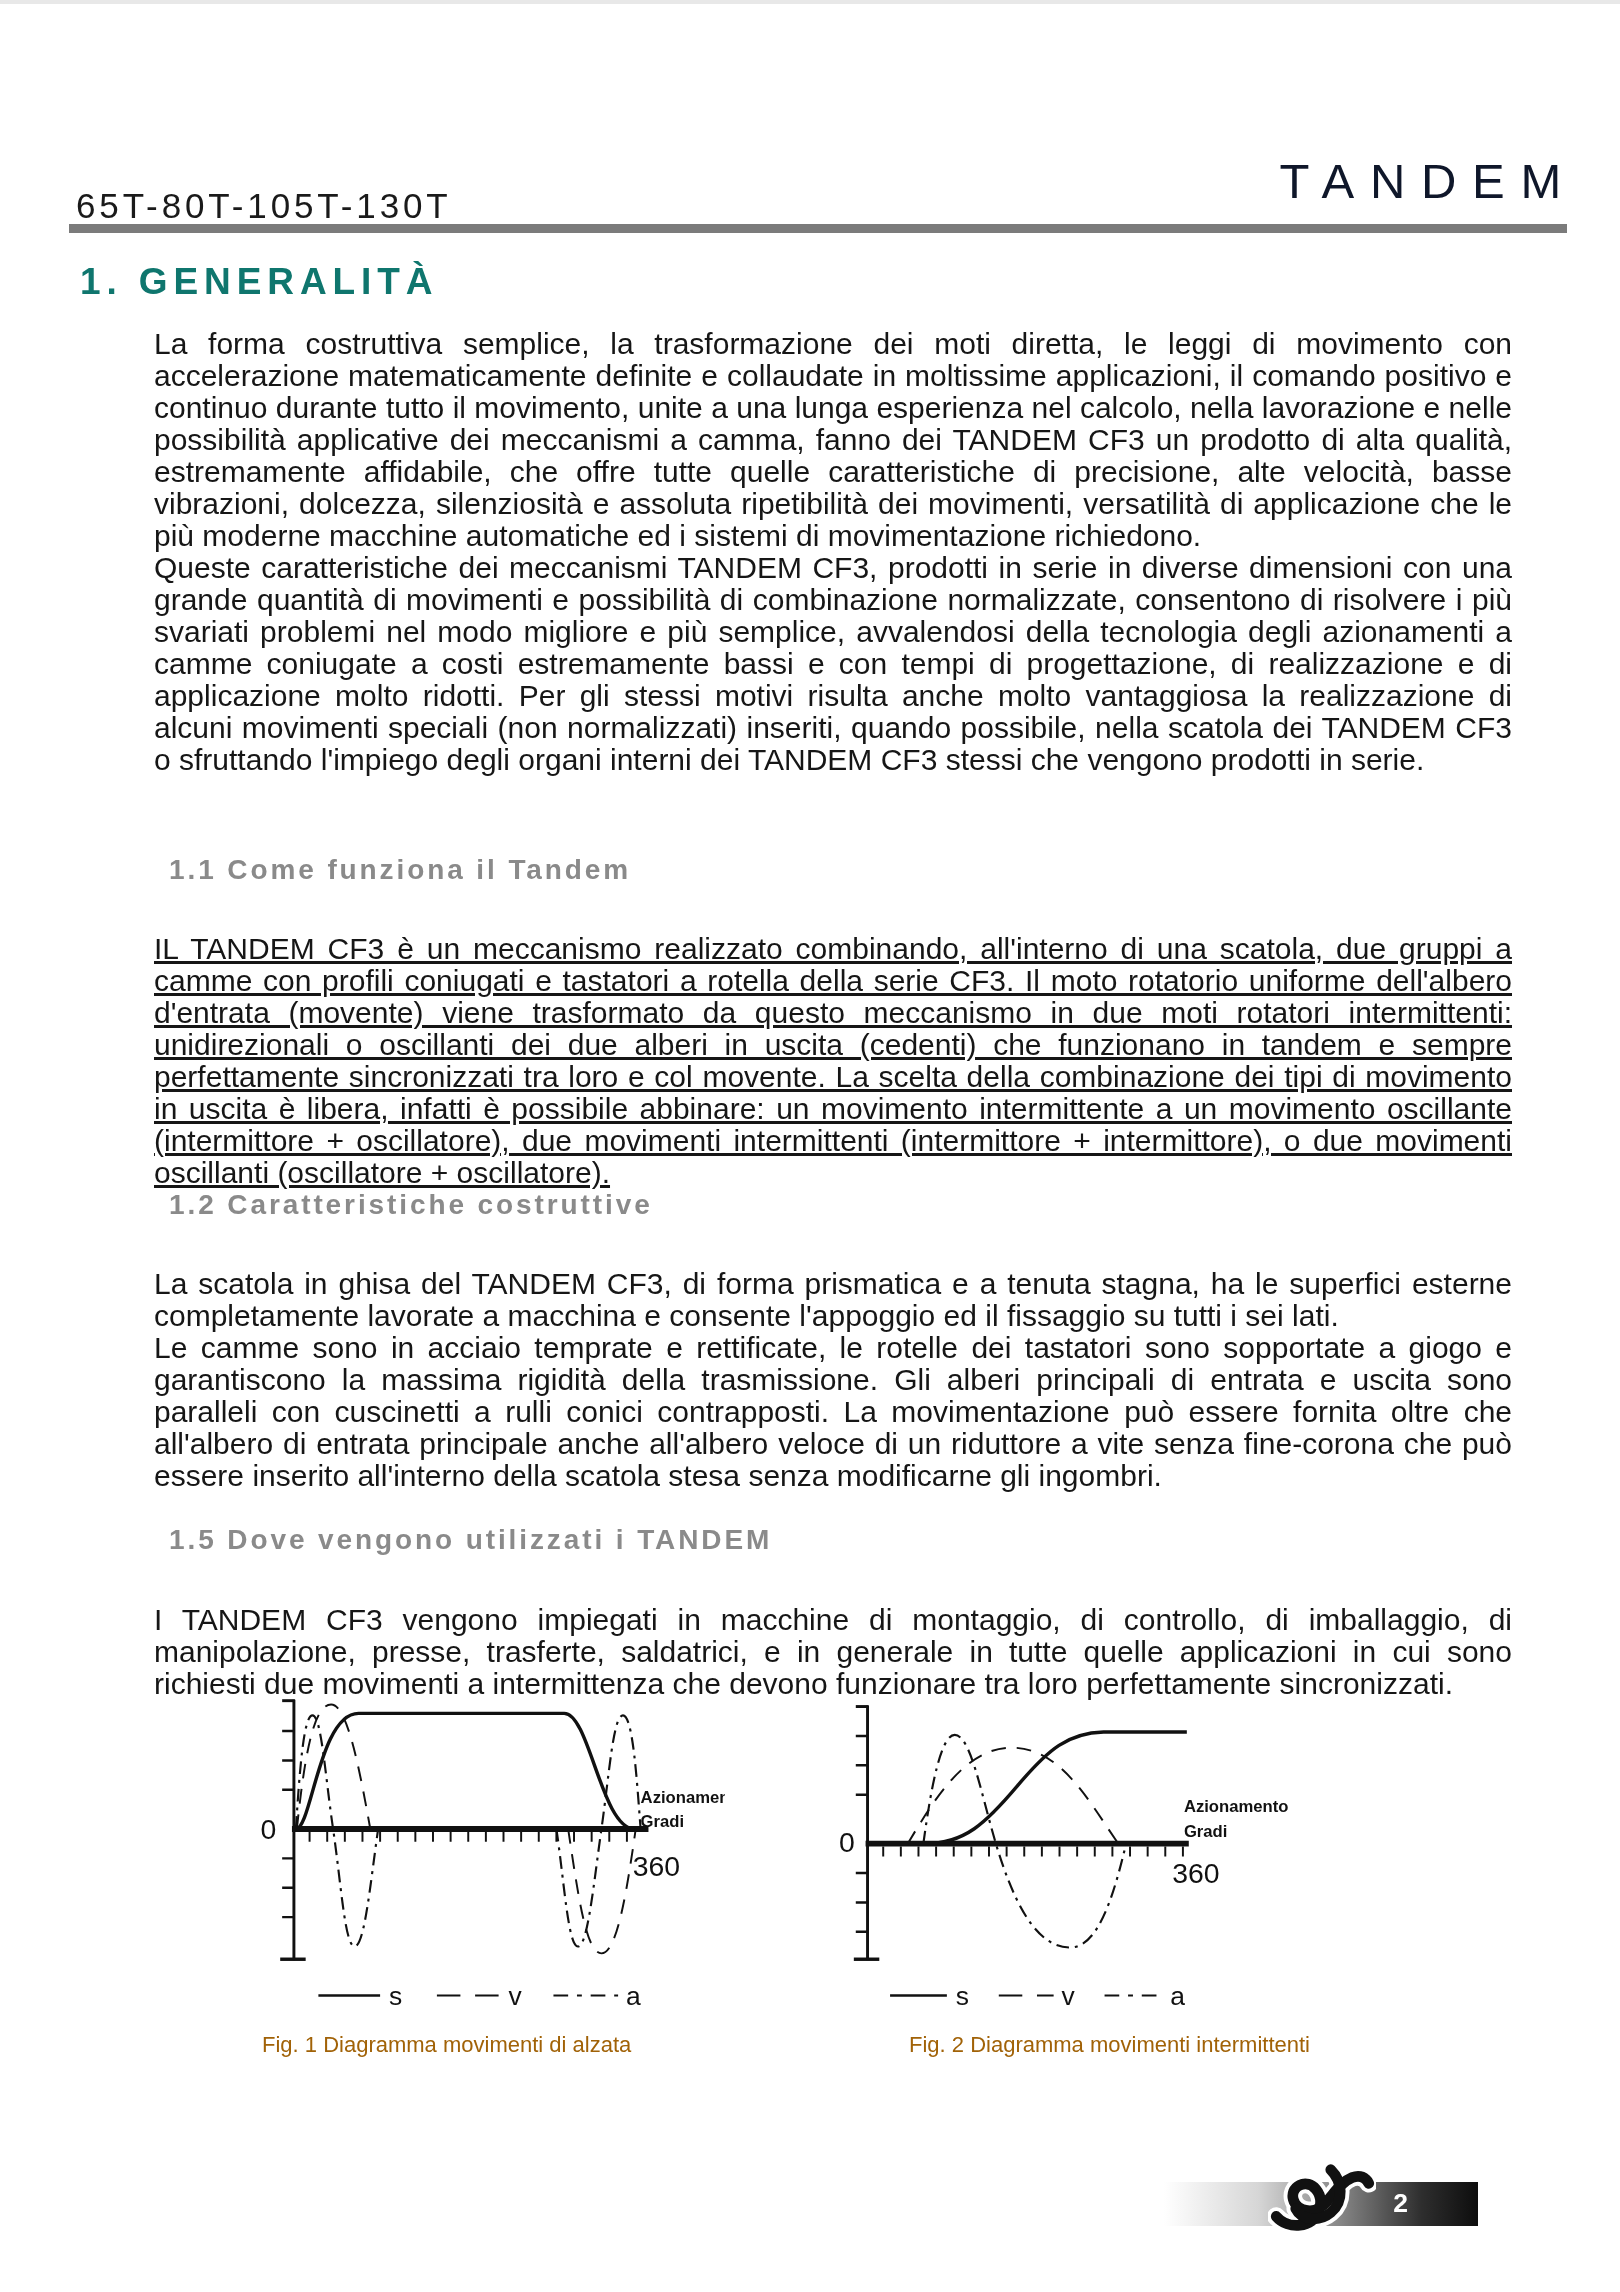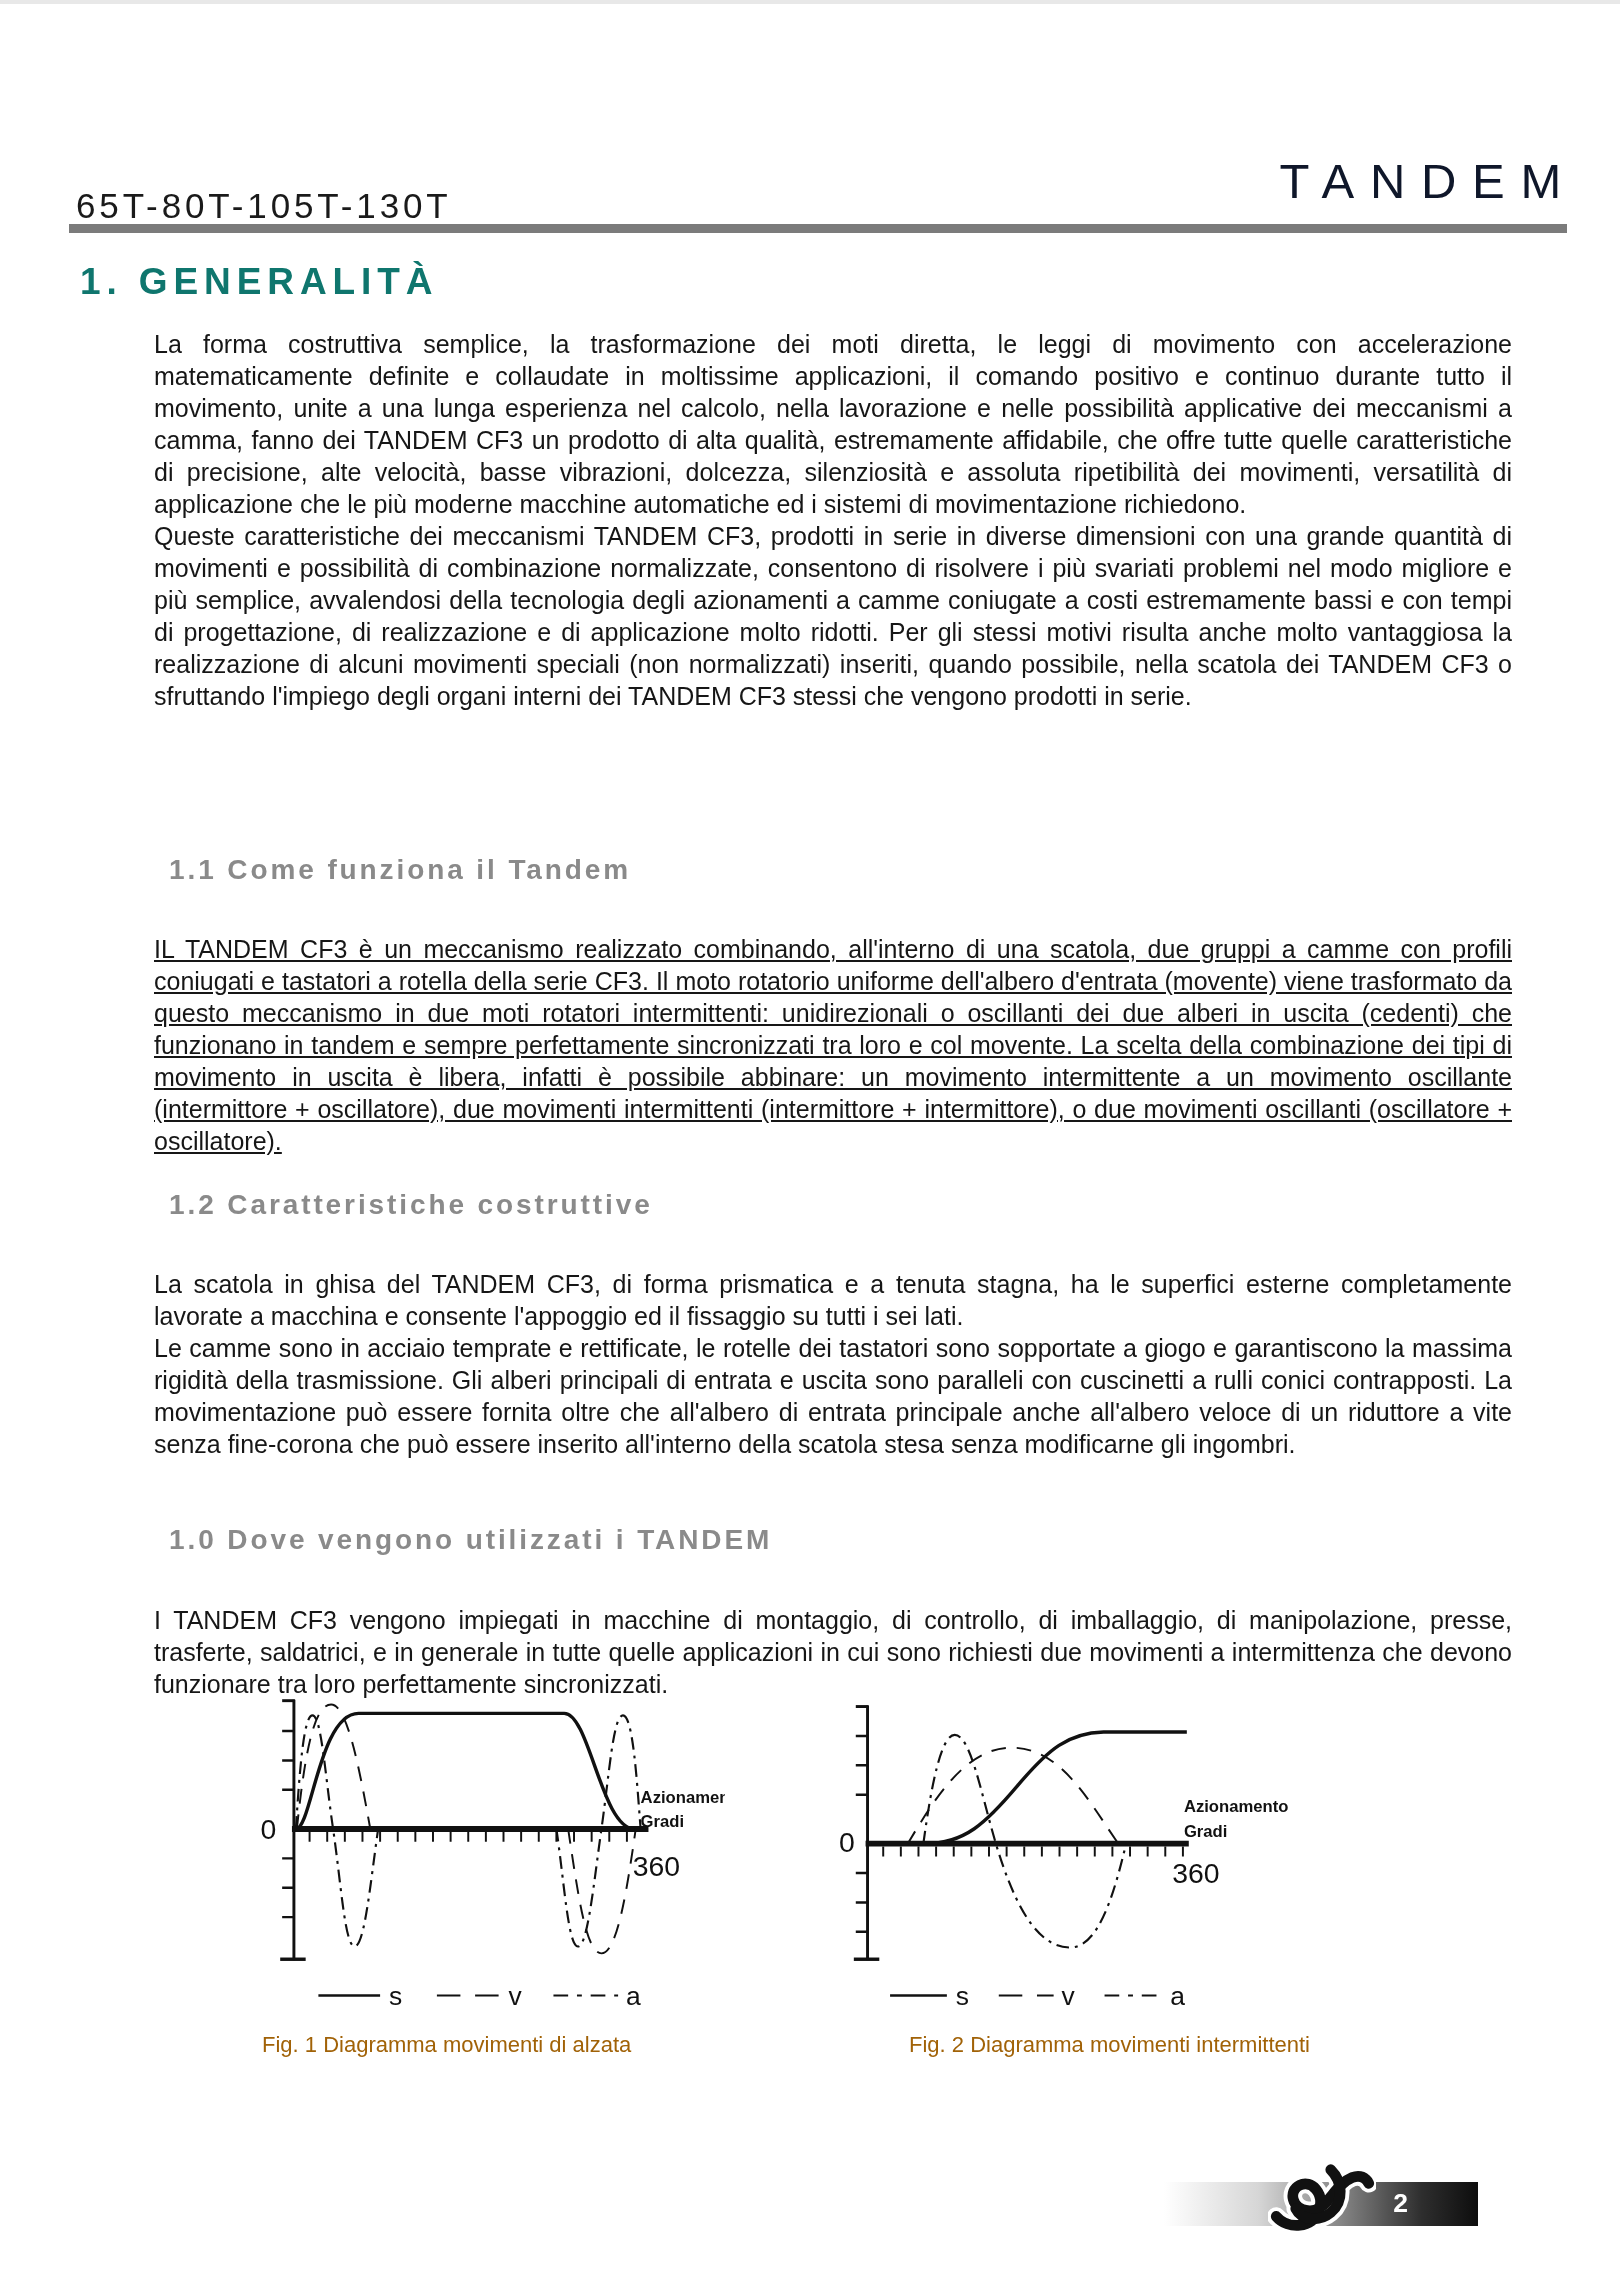--- a/index.html
+++ b/index.html
@@ -4,21 +4,21 @@
 <style>
   html,body{margin:0;padding:0;background:#e8e8e8;}
   .page{position:relative;width:1620px;height:2293px;background:#ffffff;
         font-family:"Liberation Sans",sans-serif;color:#141414;overflow:hidden;margin:4px auto;}
   .abs{position:absolute;}
   .models{left:76px;top:182px;font-size:35px;letter-spacing:3.9px;color:#1a1a1a;font-weight:400;}
   .brand{right:43px;top:149px;font-size:49px;letter-spacing:15.7px;color:#0f172a;font-weight:400;}
   .rule{left:69px;top:220px;width:1498px;height:8.8px;background:#7b7b7b;}
   .h1{left:80px;top:257px;font-size:37px;font-weight:bold;color:#0f766e;letter-spacing:5.9px;}
   .h2{left:169px;font-size:28px;font-weight:bold;color:#8a8a8a;letter-spacing:2.9px;}
-  .para{left:154px;width:1358px;text-align:justify;font-size:25px;line-height:32px;color:#161616;}
+  .para{left:154px;width:1358px;text-align:justify;font-size:30px;line-height:32px;color:#161616;}
   .para p{margin:0;}
   .caption{font-size:22px;color:#a16207;}
   svg text{font-family:"Liberation Sans",sans-serif;fill:#111;}
   .axis-num{font-size:29px;}
   .axis-lab{font-size:17px;font-weight:bold;}
   .leg-lab{font-size:27px;}
   .curve{fill:none;stroke:#111;}
   .s-curve{stroke-width:3.5;}
   .v-curve{stroke-width:2;stroke-dasharray:15 11;}
   .a-curve{stroke-width:2.2;stroke-dasharray:13 6 3 6;}
@@ -49,21 +49,21 @@
   <div class="abs para" style="top:929px;text-decoration:underline;">
     <p>IL TANDEM CF3 è un meccanismo realizzato combinando, all'interno di una scatola, due gruppi a camme con profili coniugati e tastatori a rotella della serie CF3. Il moto rotatorio uniforme dell'albero d'entrata (movente) viene trasformato da questo meccanismo in due moti rotatori intermittenti: unidirezionali o oscillanti dei due alberi in uscita (cedenti) che funzionano in tandem e sempre perfettamente sincronizzati tra loro e col movente. La scelta della combinazione dei tipi di movimento in uscita è libera, infatti è possibile abbinare: un movimento intermittente a un movimento oscillante (intermittore + oscillatore), due movimenti intermittenti (intermittore + intermittore), o due movimenti oscillanti (oscillatore + oscillatore).</p>
   </div>
 
   <div class="abs h2" style="top:1185px;">1.2 Caratteristiche costruttive</div>
   <div class="abs para" style="top:1264px;">
     <p>La scatola in ghisa del TANDEM CF3, di forma prismatica e a tenuta stagna, ha le superfici esterne completamente lavorate a macchina e consente l'appoggio ed il fissaggio su tutti i sei lati.</p>
     <p>Le camme sono in acciaio temprate e rettificate, le rotelle dei tastatori sono sopportate a giogo e garantiscono la massima rigidità della trasmissione. Gli alberi principali di entrata e uscita sono paralleli con cuscinetti a rulli conici contrapposti. La movimentazione può essere fornita oltre che all'albero di entrata principale anche all'albero veloce di un riduttore a vite senza fine-corona che può essere inserito all'interno della scatola stesa senza modificarne gli ingombri.</p>
   </div>
 
-  <div class="abs h2" style="top:1520px;">1.0 Dove vengono utilizzati i TANDEM</div>
+  <div class="abs h2" style="top:1520px;">1.5 Dove vengono utilizzati i TANDEM</div>
   <div class="abs para" style="top:1600px;">
     <p>I TANDEM CF3 vengono impiegati in macchine di montaggio, di controllo, di imballaggio, di manipolazione, presse, trasferte, saldatrici, e in generale in tutte quelle applicazioni in cui sono richiesti due movimenti a intermittenza che devono funzionare tra loro perfettamente sincronizzati.</p>
   </div>
 
   <svg class="abs" style="left:235px;top:1681px;" width="490" height="333" viewBox="240 1715 500 340">
     <g>
       <path class="axisline" stroke-width="3" d="M300 1730 L300 1996"></path>
       <path class="axisline" stroke-width="3" d="M288 1731 L301 1731"></path>
       <path class="axisline" stroke-width="2.5" d="M288 1762 L300 1762 M288 1792 L300 1792 M288 1822 L300 1822 M288 1892 L300 1892 M288 1922 L300 1922 M288 1952 L300 1952"></path>
       <path class="axisline" stroke-width="3.5" d="M286 1995 L312 1995"></path>

